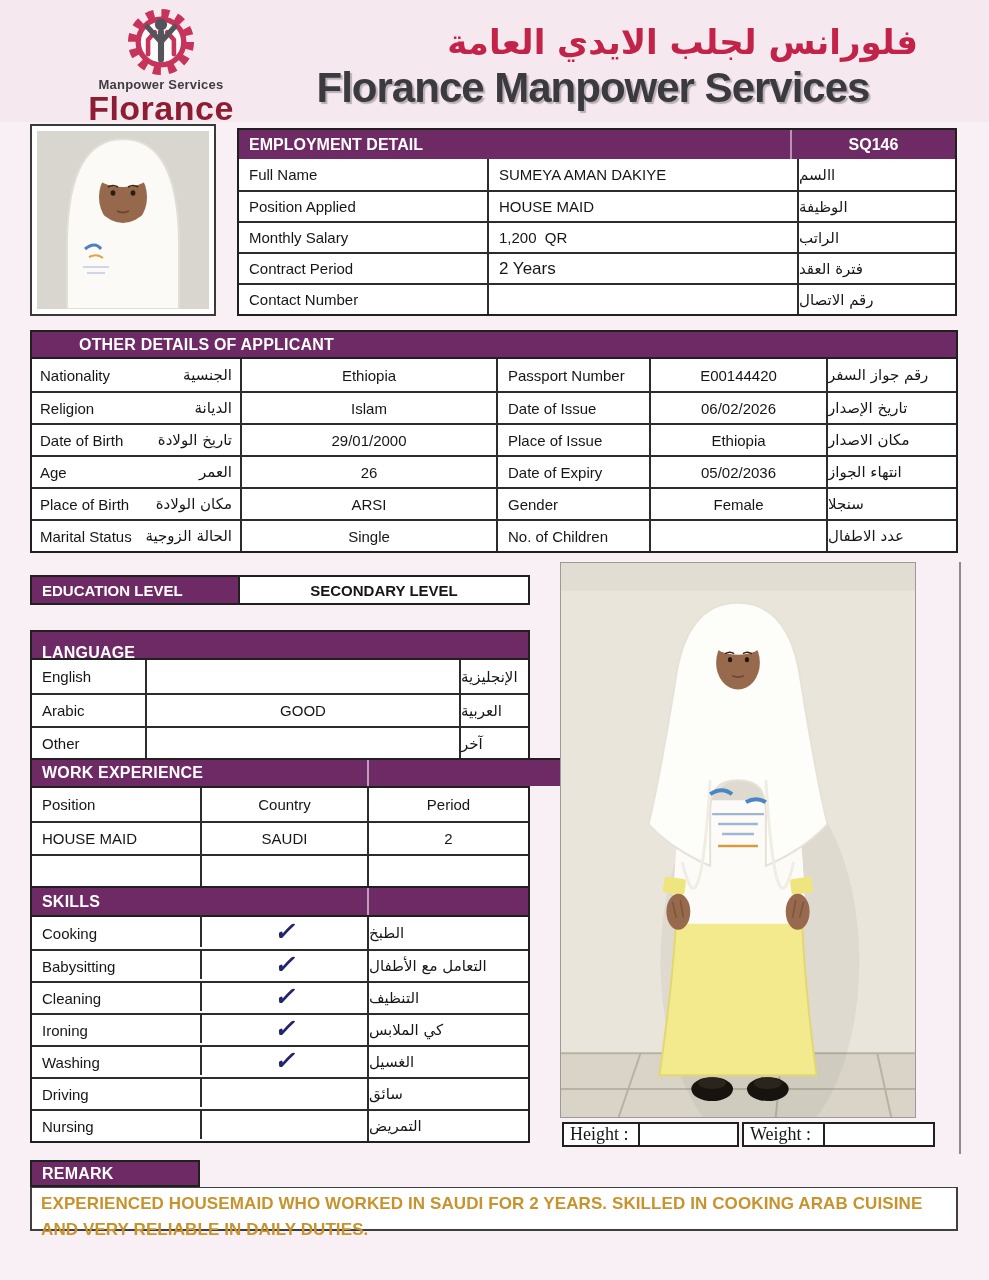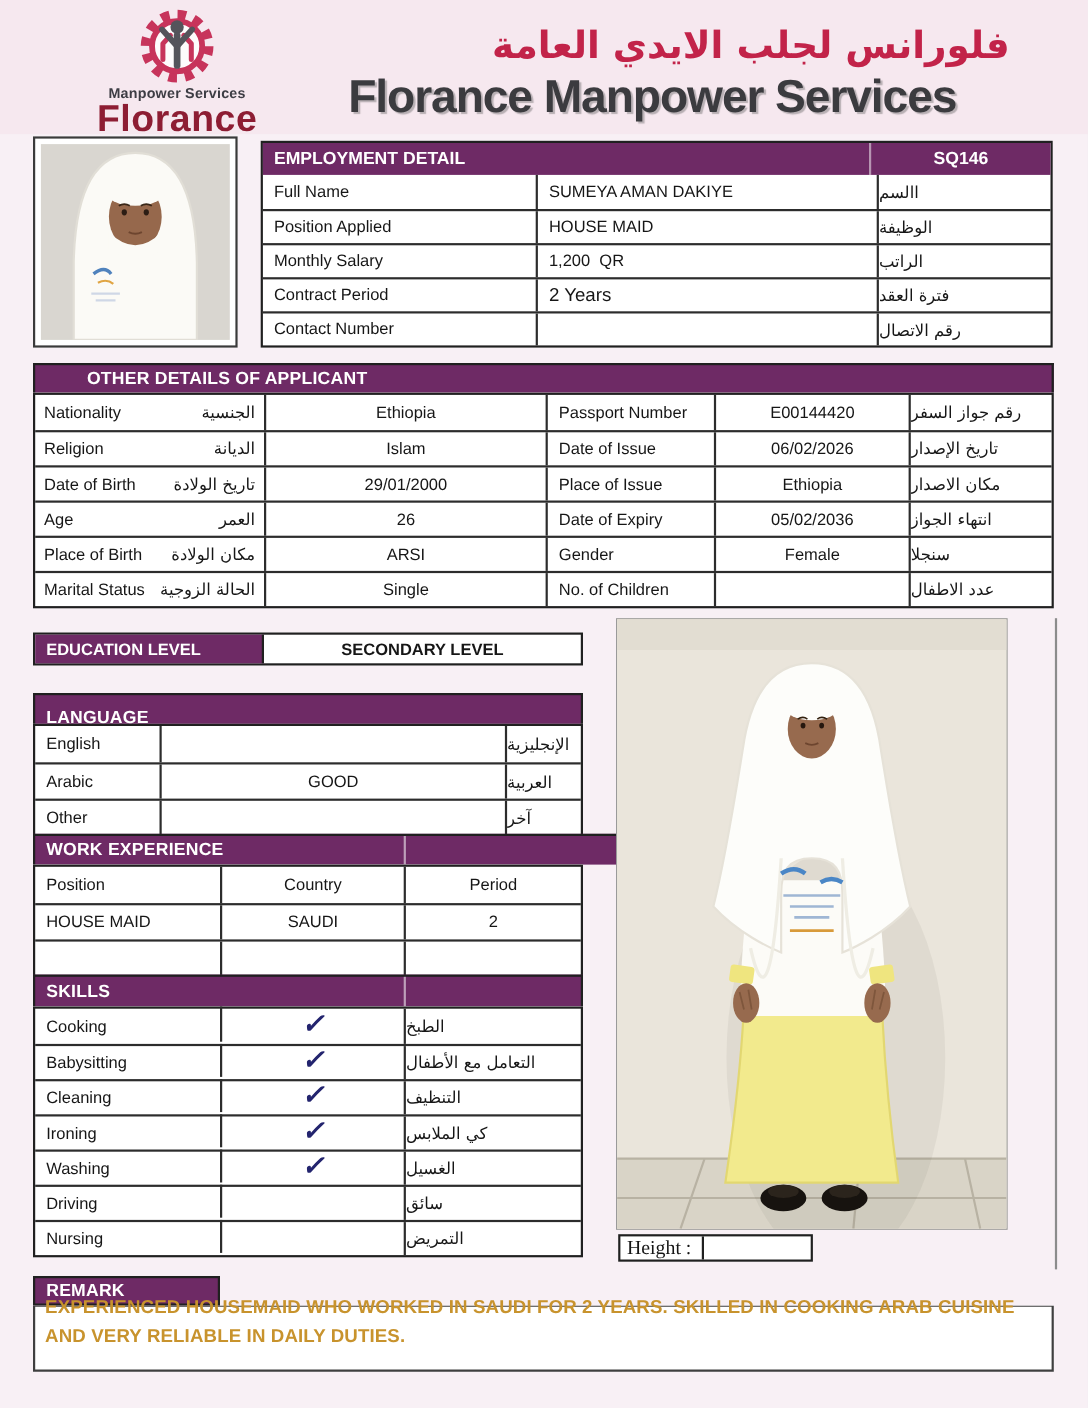--- a/index.html
+++ b/index.html
@@ -80,21 +80,21 @@
   
   .meas { position:absolute; left:562px; top:1122px; width:373px; height:25px; display:flex; gap:3px; font-family:"Liberation Serif", serif; }
   .meas-box { display:grid; border:2px solid #202020; background:#fff; height:100%; }
   .meas-h { width:177px; grid-template-columns:76px 1fr; }
   .meas-w { width:193px; grid-template-columns:81px 1fr; }
   .meas-lab { display:flex; align-items:center; padding-left:6px; font-size:18px; border-right:2px solid #202020; white-space:nowrap; }
   .meas-val { display:flex; align-items:center; padding-left:4px; font-size:16px; }
 
   
   .remark-band { left:30px; top:1160px; width:170px; height:27px; border-bottom:2px solid #202020; }
-  .remark-box { position:absolute; left:30px; top:1187px; width:928px; height:60px; background:#fff; border:2px solid #3f3f3f; border-top-width:1px; padding:18px 9px; display:flex; align-items:flex-end; }
+  .remark-box { position:absolute; left:30px; top:1187px; width:928px; height:44px; background:#fff; border:2px solid #3f3f3f; border-top-width:1px; padding:3px 9px; display:flex; align-items:flex-start; }
   .remark-text { font-weight:bold; font-size:17px; line-height:1.5; color:#c8932d; letter-spacing:.1px; }
 </style>
 </head>
 <body>
 
 <div class="page">
   <div class="header-strip"></div>
 
   <div class="logo">
     <span>
@@ -350,19 +350,23 @@
       <ellipse cx="208" cy="522" rx="14" ry="6" fill="#2b241c"></ellipse>
     </svg>
   </div>
   <div class="right-rule"></div>
 
   <div class="meas">
     <div class="meas-box meas-h">
       <div class="meas-lab">Height :</div>
       <div class="meas-val"></div>
     </div>
+    <div class="meas-box meas-w">
+      <div class="meas-lab">Weight :</div>
+      <div class="meas-val"></div>
+    </div>
   </div>
 
   <div class="band remark-band">REMARK</div>
   <div class="remark-box">
     <div class="remark-text">EXPERIENCED HOUSEMAID WHO WORKED IN SAUDI FOR 2 YEARS. SKILLED IN COOKING ARAB CUISINE AND VERY RELIABLE IN DAILY DUTIES.</div>
   </div>
 </div>
 
 </body></html>

